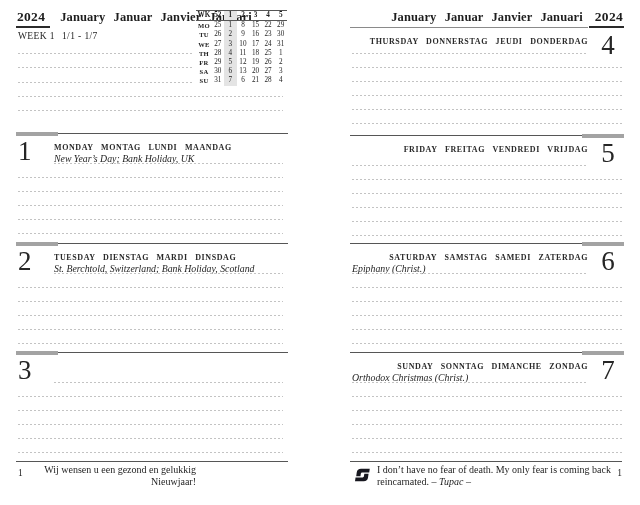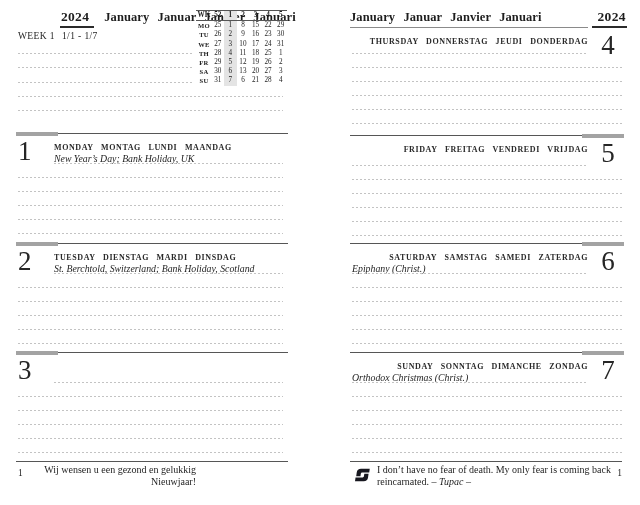--- a/index.html
+++ b/index.html
@@ -8,21 +8,21 @@
     font-family:"Liberation Serif", serif;color:#1e1e1e;overflow:hidden;
   }
   .page{position:absolute;top:0;height:505px;width:274px;}
   .page-left{left:16px;}
   .page-right{left:350px;}
 
   
   .hdr{position:absolute;top:7px;left:0;right:0;white-space:nowrap;}
   .hdr-right{text-align:right;}
   .year{display:inline-block;font-weight:bold;font-size:13.5px;letter-spacing:.3px;
-        border-bottom:2.5px solid #2b2b2b;padding:0 5px 1px 1px;margin-left:44px;}
+        border-bottom:2.5px solid #2b2b2b;padding:0 5px 1px 1px;}
   .hdr-right .year{padding:0 1px 1px 6px;}
   .months{font-weight:bold;font-size:12.5px;word-spacing:5px;letter-spacing:.1px;margin-left:10px;}
   .hdr-right .months{margin-left:0;margin-right:6px;}
   .hdr-underline{position:absolute;top:27px;left:0;right:36px;border-top:1px solid #8a8a8a;}
 
   
   .minical{position:absolute;top:10px;right:3px;border-collapse:collapse;border-top:1px solid #555;}
   .minical th,.minical td{padding:0;font-size:7.2px;line-height:9.2px;text-align:center;
       font-weight:400;width:12.6px;font-family:"Liberation Serif",serif;}
   .minical th:first-child,.minical td:first-child{width:15px;text-align:center;}

